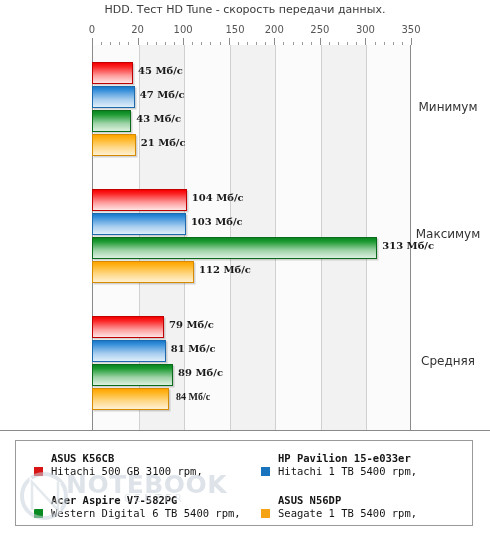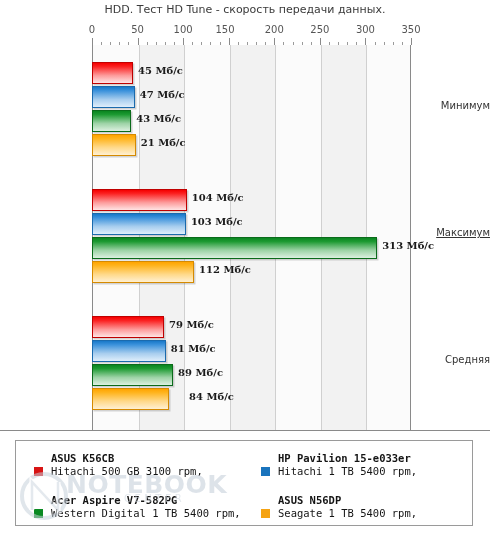--- a/index.html
+++ b/index.html
@@ -92,22 +92,22 @@
     width: 490px;
     height: 1px;
     background: #8a8a8a;
   }
 
   
   .group-label {
     position: absolute;
     right: 0;
     width: 84px;
-    text-align: right;
-    font-size: 10px;
+    text-align: center;
+    font-size: 12px;
     color: #333;
     font-family: "DejaVu Sans", sans-serif;
     white-space: nowrap;
   }
   .bar-wrap {
     position: absolute;
     left: 0;
     height: 22px;
   }
   .bar {
@@ -198,23 +198,23 @@
     white-space: nowrap;
   }
 </style>
 </head>
 <body>
 
 <div id="chart-title">HDD. Тест HD Tune - скорость передачи данных.</div>
 
 <div id="axis-labels">
     <div class="axis-tick-label" style="left: 92px;">0</div>
-    <div class="axis-tick-label" style="left: 137.571px;">50</div>
+    <div class="axis-tick-label" style="left: 137.571px;">20</div>
     <div class="axis-tick-label" style="left: 183.143px;">100</div>
-    <div class="axis-tick-label" style="left: 225px;">150</div>
+    <div class="axis-tick-label" style="left: 235px;">150</div>
     <div class="axis-tick-label" style="left: 274.286px;">200</div>
     <div class="axis-tick-label" style="left: 319.857px;">250</div>
     <div class="axis-tick-label" style="left: 365.429px;">300</div>
     <div class="axis-tick-label" style="left: 411px;">350</div>
   </div>
 <div id="axis-ticks">
     <div class="tick-major" style="left: 0px;"></div>
     <div class="tick-minor" style="left: 9px;"></div>
     <div class="tick-minor" style="left: 18px;"></div>
     <div class="tick-minor" style="left: 27px;"></div>
@@ -276,21 +276,21 @@
       <div class="bar-value" style="left: 47.8371px;">47 Мб/с</div>
     </div>
     <div class="bar-wrap" style="top: 110px; left: 92px; width: 340px;">
       <div class="bar s2" style="width: 39.1914px;"></div>
       <div class="bar-value" style="left: 44.1914px;">43 Мб/с</div>
     </div>
     <div class="bar-wrap" style="top: 134px; left: 92px; width: 398px;">
       <div class="bar s3" style="width: 43.7486px;"></div>
       <div class="bar-value" style="left: 48.7486px;">21 Мб/с</div>
     </div>
-    <div class="group-label" style="top: 227px; text-decoration: underline;">Максимум</div>
+    <div class="group-label" style="top: 227px;">Максимум</div>
     <div class="bar-wrap" style="top: 189px; left: 92px; width: 398px;">
       <div class="bar s0" style="width: 94.7886px;"></div>
       <div class="bar-value" style="left: 99.7886px;">104 Мб/с</div>
     </div>
     <div class="bar-wrap" style="top: 213px; left: 92px; width: 438px;">
       <div class="bar s1" style="width: 93.8771px;"></div>
       <div class="bar-value" style="left: 98.8771px;">103 Мб/с</div>
     </div>
     <div class="bar-wrap" style="top: 237px; left: 92px; width: 316px;">
       <div class="bar s2" style="width: 285.277px;"></div>
@@ -308,39 +308,39 @@
     <div class="bar-wrap" style="top: 340px; left: 92px; width: 344px;">
       <div class="bar s1" style="width: 73.8257px;"></div>
       <div class="bar-value" style="left: 78.8257px;">81 Мб/с</div>
     </div>
     <div class="bar-wrap" style="top: 364px; left: 92px; width: 398px;">
       <div class="bar s2" style="width: 81.1171px;"></div>
       <div class="bar-value" style="left: 86.1171px;">89 Мб/с</div>
     </div>
     <div class="bar-wrap" style="top: 388px; left: 92px; width: 398px;">
       <div class="bar s3" style="width: 76.56px;"></div>
-      <div class="bar-value" style="left: 97px;">84 Мб/с</div>
+      <div class="bar-value" style="left: 84px; font-family: Liberation Serif, serif;">84 Мб/с</div>
     </div>
   </div>
 
 <div id="legend-box">
     <div class="legend-entry" style="left: 18px; top: 12px;">
       <div class="legend-swatch s0"></div>
       <div class="legend-model">ASUS K56CB</div>
       <div class="legend-drive">Hitachi 500 GB 3100 rpm,</div>
     </div>
     <div class="legend-entry" style="left: 245px; top: 12px;">
       <div class="legend-swatch s1"></div>
       <div class="legend-model">HP Pavilion 15-e033er</div>
       <div class="legend-drive">Hitachi 1 TB 5400 rpm,</div>
     </div>
     <div class="legend-entry" style="left: 18px; top: 54px;">
       <div class="legend-swatch s2"></div>
       <div class="legend-model">Acer Aspire V7-582PG</div>
-      <div class="legend-drive">Western Digital 1 TB 5400 rpm,</div>
+      <div class="legend-drive">Western Digital 6 TB 5400 rpm,</div>
     </div>
     <div class="legend-entry" style="left: 245px; top: 54px;">
       <div class="legend-swatch s3"></div>
       <div class="legend-model">ASUS N56DP</div>
       <div class="legend-drive">Seagate 1 TB 5400 rpm,</div>
     </div>
   </div>
 
 <div id="watermark">
   <svg width="230" height="66" viewBox="0 0 230 66">

